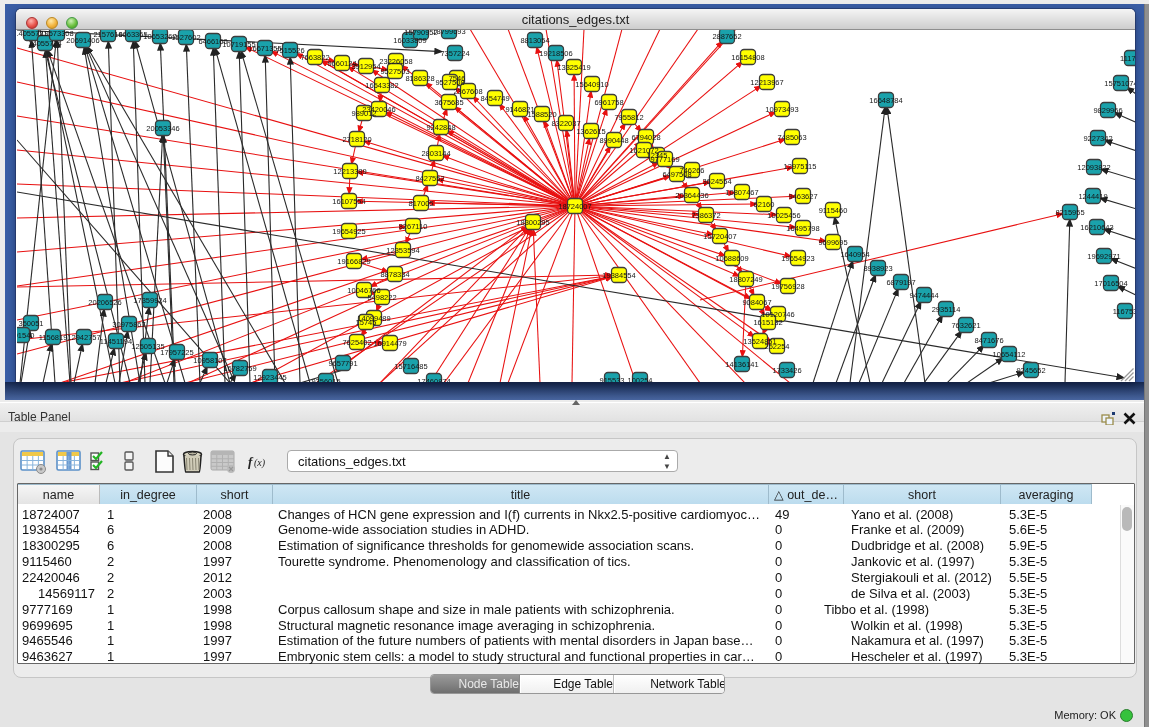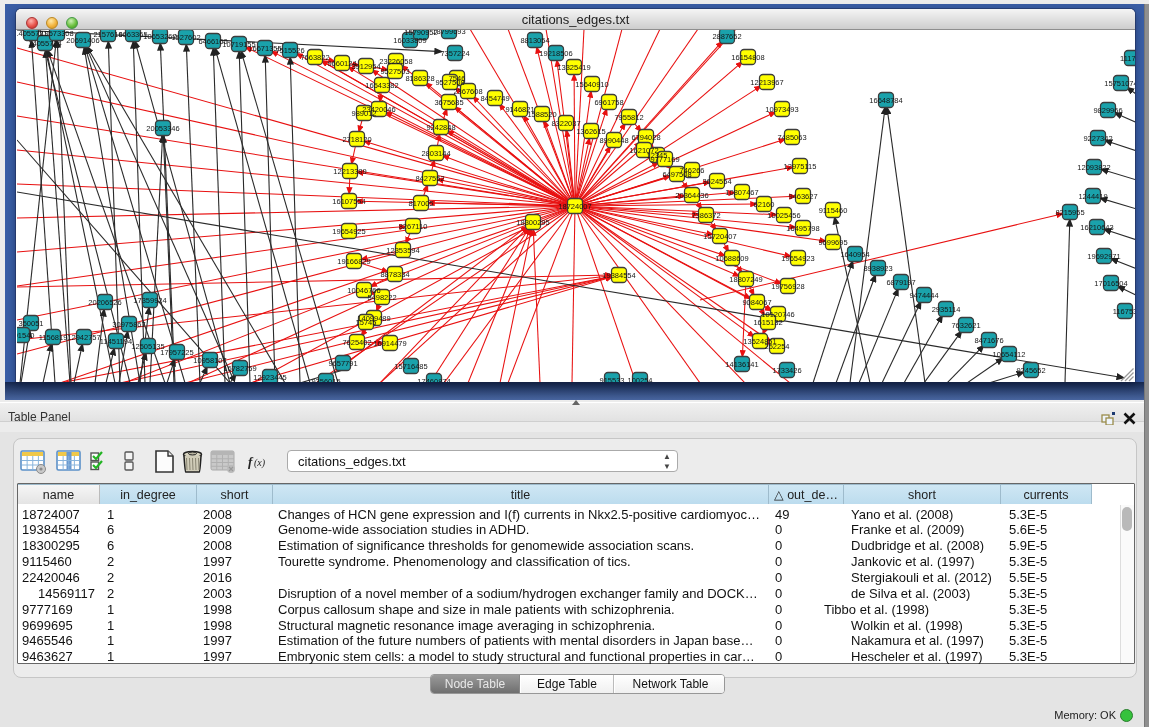--- a/index.html
+++ b/index.html
@@ -18,21 +18,21 @@
 #dropdown .dt{position:absolute;left:10px;top:3px;font-size:13px;color:#111}
 #dropdown .ar{position:absolute;right:6px;top:1px;font-size:8px;color:#444;line-height:10px;text-align:center}
 #tbl{position:absolute;left:17px;top:483px;width:1118px;height:181px;background:#fff;border:1px solid #666;border-radius:1px}
 .th{position:absolute;top:484px;height:20px;background:linear-gradient(#cfe7f4,#bcdcee);border-right:1px solid #9ebbcc;border-top:1px solid #9ebbcc;font-size:12.5px;color:#222;text-align:center;line-height:20px}
 .th.first{background:linear-gradient(#f6f6f6,#e4e4e4);border-right:1px solid #bbb}
 .tr{position:absolute;left:0;width:1136px;height:15.9px;font-size:13px;color:#111}
 .tr span{position:absolute;top:1.5px;white-space:nowrap}
 #vscroll{position:absolute;left:1120px;top:505px;width:14px;height:158px;background:#fafafa;border-left:1px solid #ddd}
 #vthumb{position:absolute;left:1122px;top:507px;width:10px;height:24px;background:#b9b9b9;border-radius:5px}
 #tabs{position:absolute;left:430px;top:674px;width:295px;height:20px;border:1px solid #979797;border-radius:4px;background:#fff;overflow:hidden}
-#tabs .seg{position:absolute;top:0;height:100%;font-size:12px;text-align:center;line-height:19px;color:#111}
+#tabs .seg{position:absolute;top:0;height:100%;font-size:12px;text-align:right;line-height:19px;color:#111}
 #memo{position:absolute;right:33px;top:709px;font-size:11px;color:#222}
 #memdot{position:absolute;left:1120px;top:709px;width:13px;height:13px;border-radius:50%;background:#35c23c;border:1.5px solid #2a7d2d}
 #caret{position:absolute;left:572px;top:400px;width:0;height:0;border-left:4px solid transparent;border-right:4px solid transparent;border-bottom:5px solid #666}
 </style></head><body>
 <div id="frame">
     <div class="bot"></div>
   </div>
 <div id="win">
   <div id="canvas">
       <svg width="1118" height="352" viewBox="17 30 1118 352" style="position:absolute;left:1px;top:0">
@@ -610,21 +610,21 @@
     <div class="dt">citations_edges.txt</div>
     <div class="ar">▲<br>▼</div>
   </div>
 <div id="tbl"></div>
 <div class="th first" style="left:18px;width:82px">name</div>
 <div class="th" style="left:100px;width:97px">in_degree</div>
 <div class="th" style="left:197px;width:76px">short</div>
 <div class="th" style="left:273px;width:496px">title</div>
 <div class="th" style="left:769px;width:75px">△ out_de…</div>
 <div class="th" style="left:844px;width:157px">short</div>
-<div class="th" style="left:1001px;width:91px">currents</div>
+<div class="th" style="left:1001px;width:91px">averaging</div>
 <div class="tr" style="top:505.0px">
     <span style="left:22px">18724007</span>
     <span style="left:107px">1</span>
     <span style="left:203px">2008</span>
     <span style="left:278px">Changes of HCN gene expression and I(f) currents in Nkx2.5-positive cardiomyoc…</span>
     <span style="left:775px">49</span>
     <span style="left:851px">Yano et al. (2008)</span>
     <span style="left:1009px">5.3E-5</span>
   </div>
 <div class="tr" style="top:520.9px">
@@ -650,30 +650,29 @@
     <span style="left:107px">2</span>
     <span style="left:203px">1997</span>
     <span style="left:278px">Tourette syndrome. Phenomenology and classification of tics.</span>
     <span style="left:775px">0</span>
     <span style="left:851px">Jankovic et al. (1997)</span>
     <span style="left:1009px">5.3E-5</span>
   </div>
 <div class="tr" style="top:568.4px">
     <span style="left:22px">22420046</span>
     <span style="left:107px">2</span>
-    <span style="left:203px">2016</span>
+    <span style="left:203px">2012</span>
     <span style="left:775px">0</span>
     <span style="left:851px">Stergiakouli et al. (2012)</span>
     <span style="left:1009px">5.5E-5</span>
   </div>
 <div class="tr" style="top:584.2px">
     <span style="left:38px">14569117</span>
     <span style="left:107px">2</span>
     <span style="left:203px">2003</span>
-    <span style="left:278px">Disruption of a novel member of a sodium/hydrogen exchanger family and DOCK…</span>
     <span style="left:775px">0</span>
     <span style="left:851px">de Silva et al. (2003)</span>
     <span style="left:1009px">5.3E-5</span>
   </div>
 <div class="tr" style="top:600.1px">
     <span style="left:22px">9777169</span>
     <span style="left:107px">1</span>
     <span style="left:203px">1998</span>
     <span style="left:278px">Corpus callosum shape and size in male patients with schizophrenia.</span>
     <span style="left:775px">0</span>

